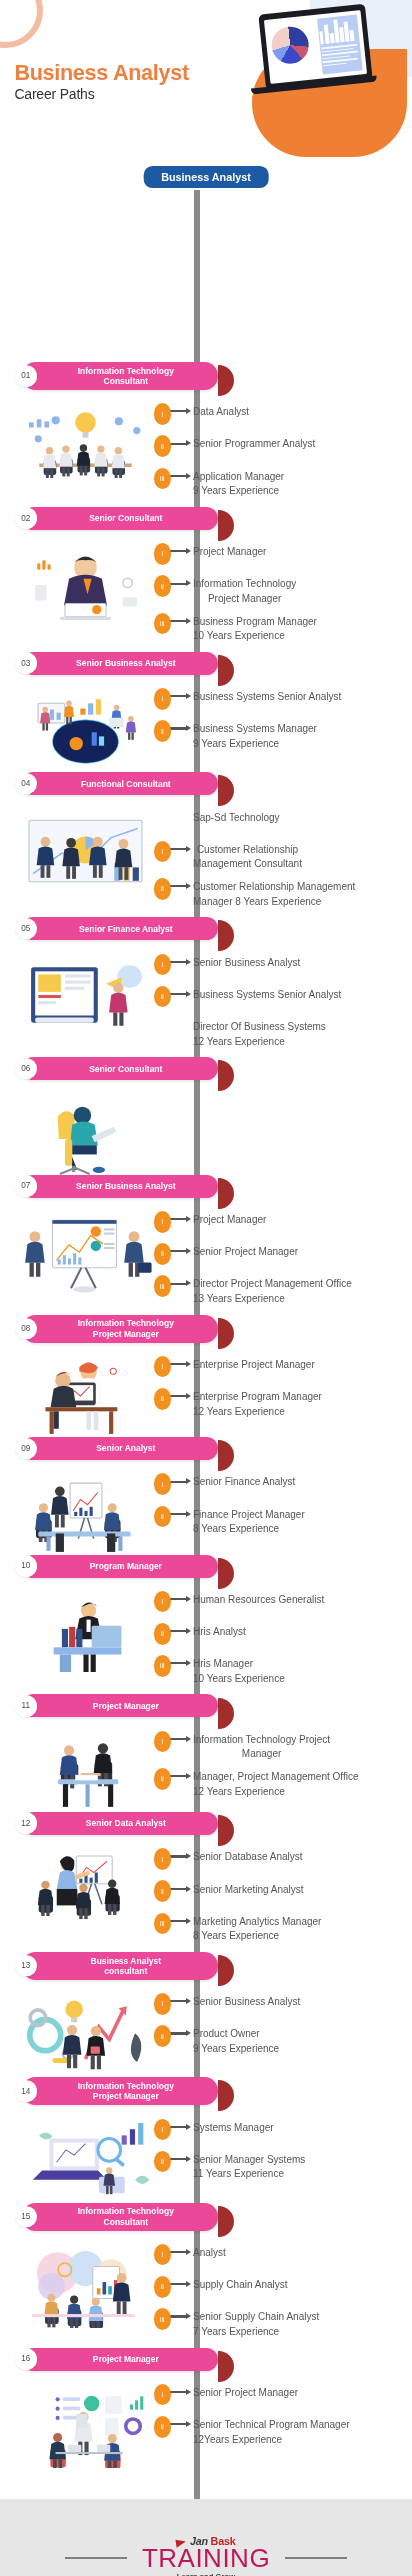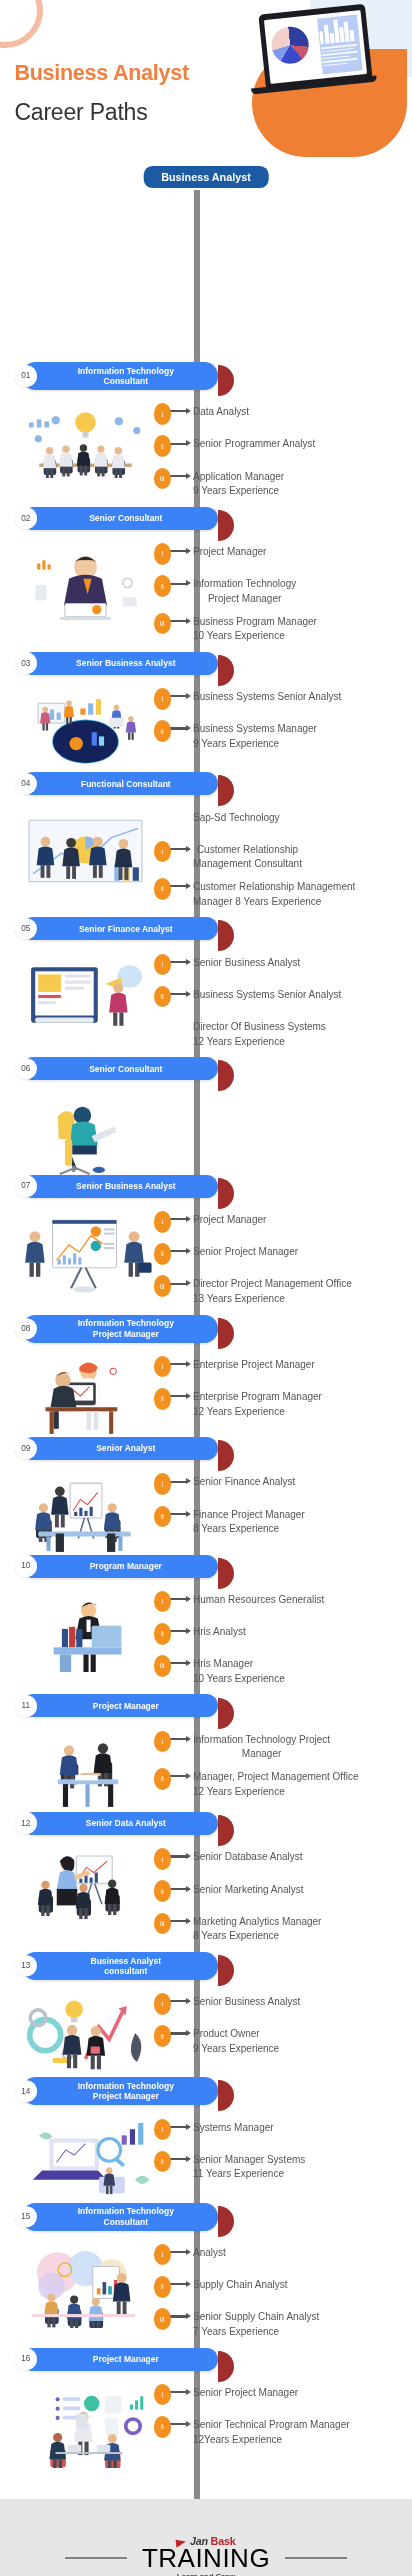--- a/index.html
+++ b/index.html
@@ -58,26 +58,26 @@
   }
   .title-main{
     font-size:21.6px;
     font-weight:bold;
     color:#ef8040;
     letter-spacing:-0.3px;
     line-height:1.05;
     white-space:nowrap;
   }
   .title-sub{
-    font-size:23px;
+    font-size:14px;
     font-weight:normal;
     color:#333333;
     letter-spacing:-0.2px;
     line-height:1.25;
-    margin-top:13px;
+    margin-top:1px;
     white-space:nowrap;
   }
 
   
   .laptop{
     position:absolute;
     right:25px; top:9.3px;
     width:129px; height:95px;
     z-index:6;
   }
@@ -161,21 +161,21 @@
   }
 
   .stage{position:relative;}
 
   
   .stage-banner{
     position:relative;
     margin-left:21.6px;
     width:196px;
     min-height:23px;
-    background:#3b82f6;
+    background:#ec4899;
     border-radius:13.4px 13.4px 13.4px 13.4px;
     box-shadow:0 1.5px 2.6px rgba(0,0,0,.10);
     display:flex;
     align-items:center;
     z-index:6;
   }
   .stage-banner::after{
     
     content:"";
     position:absolute;
@@ -310,21 +310,21 @@
     width:0;height:0;
     border-left:10.3px solid #c32228;
     border-bottom:5.7px solid transparent;
     border-top:3.1px solid transparent;
     transform:translateY(2.1px) rotate(-8deg);
     margin-right:1px;
   }
   .logo-main{
     font-size:26px;
     letter-spacing:0.5px;
-    color:#000000;
+    color:#be185d;
     line-height:.95;
     margin-top:-1px;
   }
   .logo-bottom{
     margin-top:2.1px;
     font-size:7.7px;
     font-weight:bold;
     color:#3b3b3b;
     display:flex;align-items:center;justify-content:center;gap:4.1px;
   }

